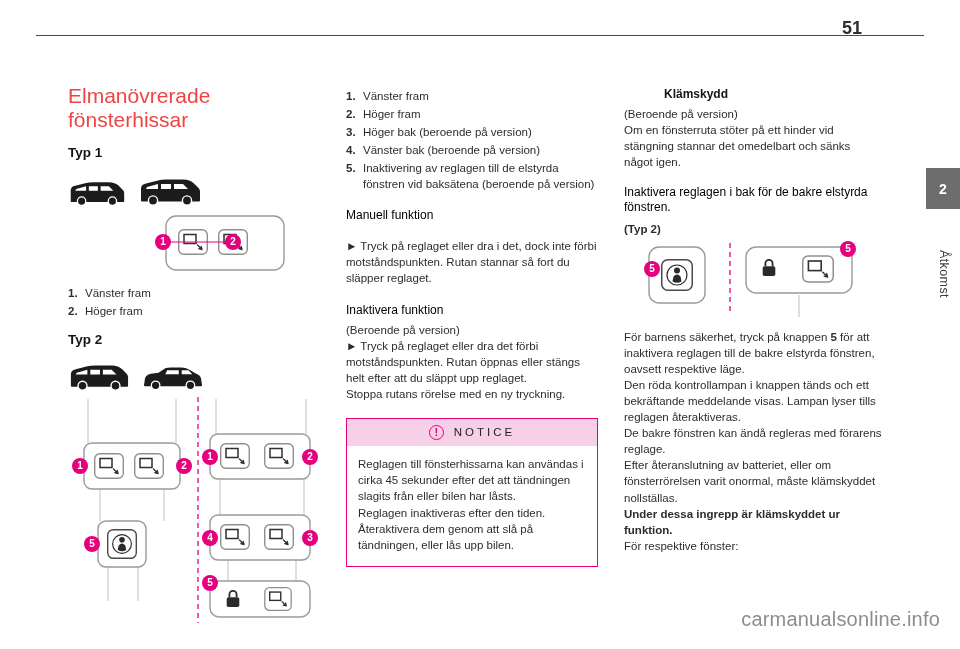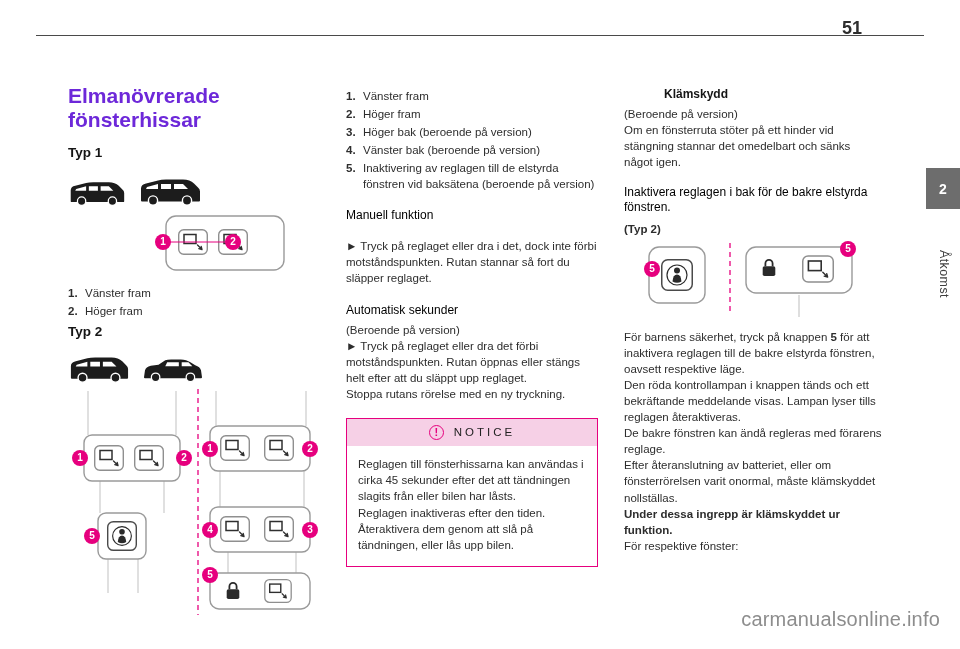--- a/index.html
+++ b/index.html
@@ -11,21 +11,21 @@
   .page-number { position:absolute; top:18px; right:98px; font-size:18px; font-weight:bold; color:#2e2e2e; }
 
   .side-tab { position:absolute; right:0; top:168px; width:34px; height:41px; background:#6d6d6d;
               color:#fff; font-size:14px; font-weight:bold; display:flex; align-items:center; justify-content:center; }
   .side-label { position:absolute; right:9px; top:250px; writing-mode:vertical-rl; font-size:12.5px; color:#3f3f3f; letter-spacing:.4px; }
 
   .content { position:absolute; left:68px; top:78px; display:flex; gap:26px; }
   .col { width:252px; }
   .col3 { width:258px; }
 
-  h1.title { font-size:21px; line-height:1.16; font-weight:bold; color:#6d28d9; margin:6px 0 12px; }
+  h1.title { font-size:21px; line-height:1.16; font-weight:normal; color:#ef4444; margin:6px 0 12px; }
   h2.head { font-size:12px; line-height:1.22; font-weight:normal; color:#000000; }
   h3.subhead { font-size:13.5px; font-weight:bold; color:#151515; }
   .smallhead { font-size:12px; font-weight:bold; color:#151515;padding-left:40px; }
   p, .li { font-size:11.5px; line-height:1.4; color:#2d2d2d; }
   .prelines { white-space:pre-line; }
   .bold { font-weight:bold; }
 
   .li { display:flex; margin-bottom:2px; }
   .li .n { font-weight:bold; width:17px; flex:none; }
   .li .t { flex:1; }
@@ -134,21 +134,21 @@
         <div class="li">
           <span class="n">1.</span>
           <span class="t">Vänster fram</span>
         </div>
         <div class="li">
           <span class="n">2.</span>
           <span class="t">Höger fram</span>
         </div>
       </div>
 
-      <h3 class="subhead" style="margin:5px 0 4px;">Typ 2</h3>
+      <h3 class="subhead" style="margin:13px 0 4px;">Typ 2</h3>
 
       <div class="cars">
         <svg width="62" height="32" viewBox="0 0 64 32">
             <use href="#sym-van"></use>
           </svg>
         <svg width="62" height="29" viewBox="0 0 64 30">
             <use href="#sym-suv"></use>
           </svg>
       </div>
 
@@ -217,21 +217,21 @@
         </div>
         <div class="li">
           <span class="n">5.</span>
           <span class="t">Inaktivering av reglagen till de elstyrda fönstren vid baksätena (beroende på version)</span>
         </div>
       </div>
 
       <h2 class="head h-manual">Manuell funktion</h2>
       <p>►  Tryck på reglaget eller dra i det, dock inte förbi motståndspunkten. Rutan stannar så fort du släpper reglaget.</p>
 
-      <h2 class="head h-auto">Automatisk sekunder</h2>
+      <h2 class="head h-auto">Inaktivera funktion</h2>
       <p>(Beroende på version)</p>
       <p>►  Tryck på reglaget eller dra det förbi motståndspunkten. Rutan öppnas eller stängs helt efter att du släppt upp reglaget.</p>
       <p>Stoppa rutans rörelse med en ny tryckning.</p>
 
       <div class="notice">
         <div class="notice-head">
           <span class="notice-icon">!</span>
           <span>NOTICE</span>
         </div>
         <div class="notice-body prelines">Reglagen till fönsterhissarna kan användas i cirka 45 sekunder efter det att tändningen slagits från eller bilen har låsts.

